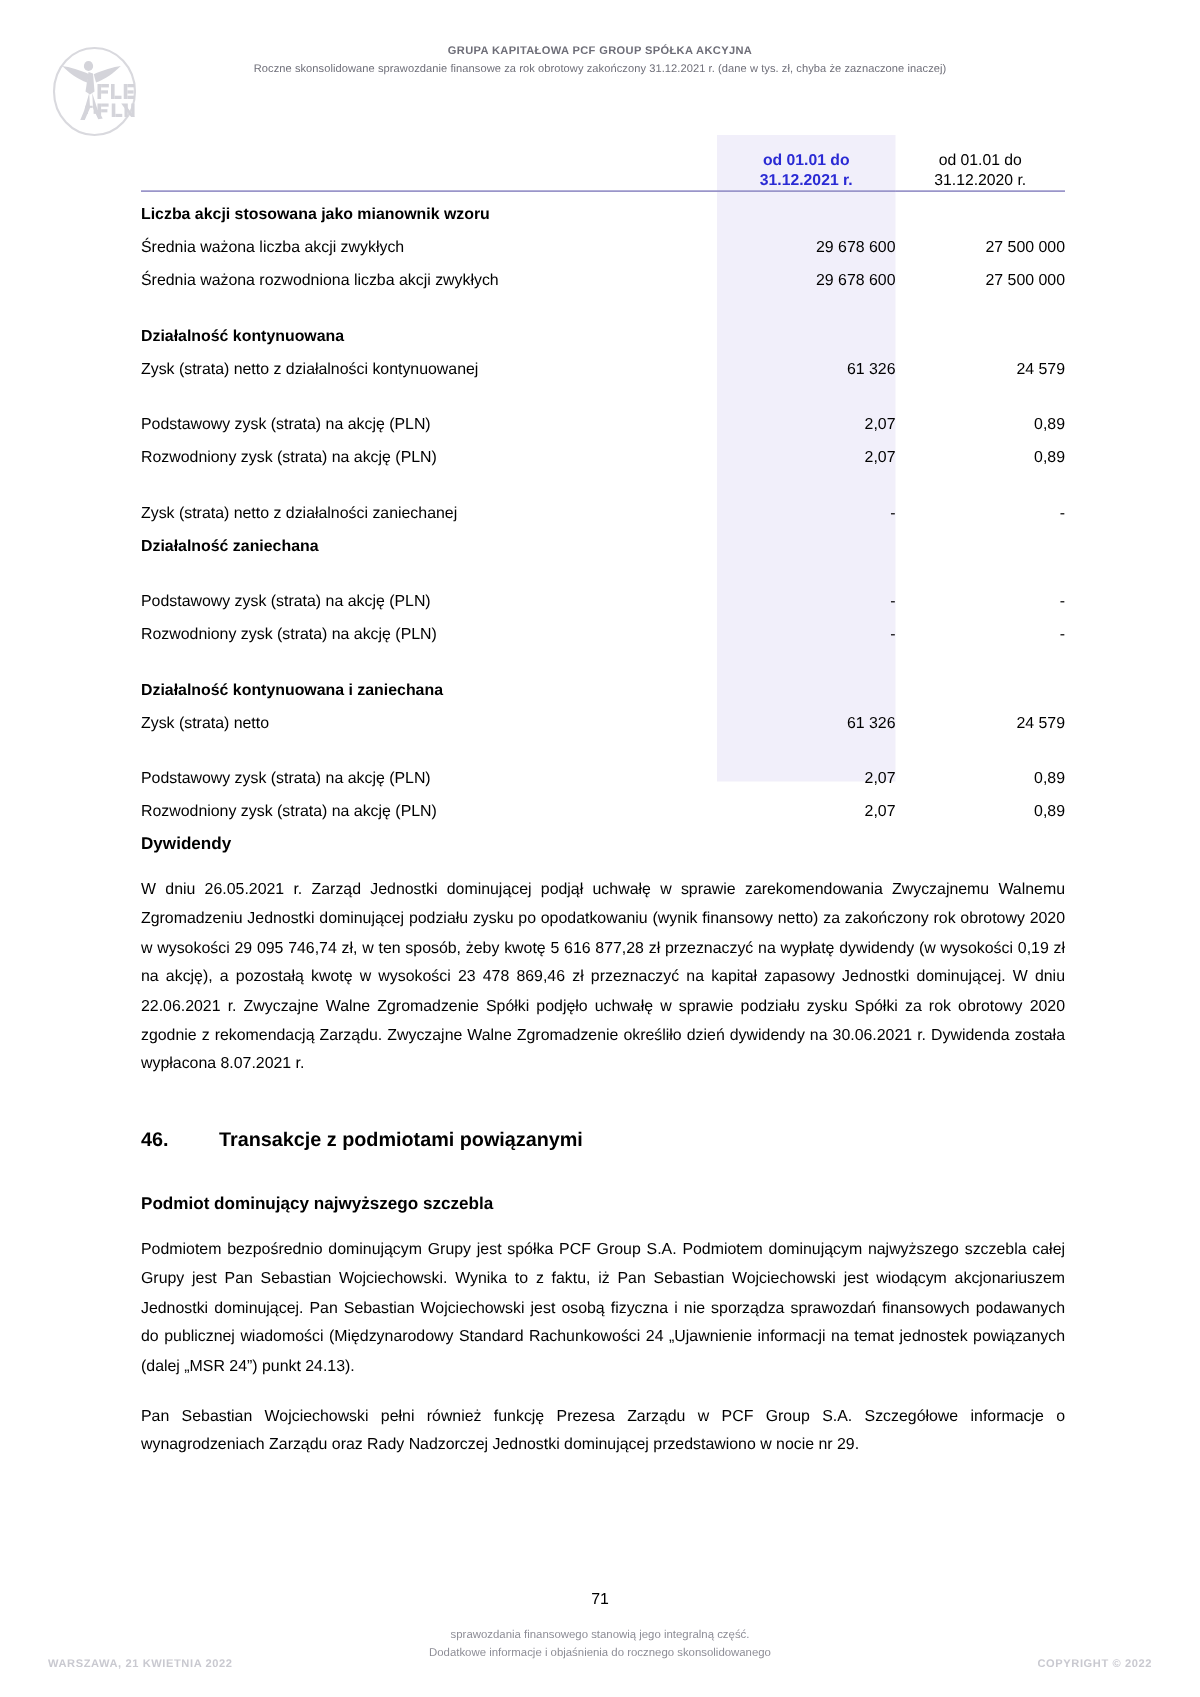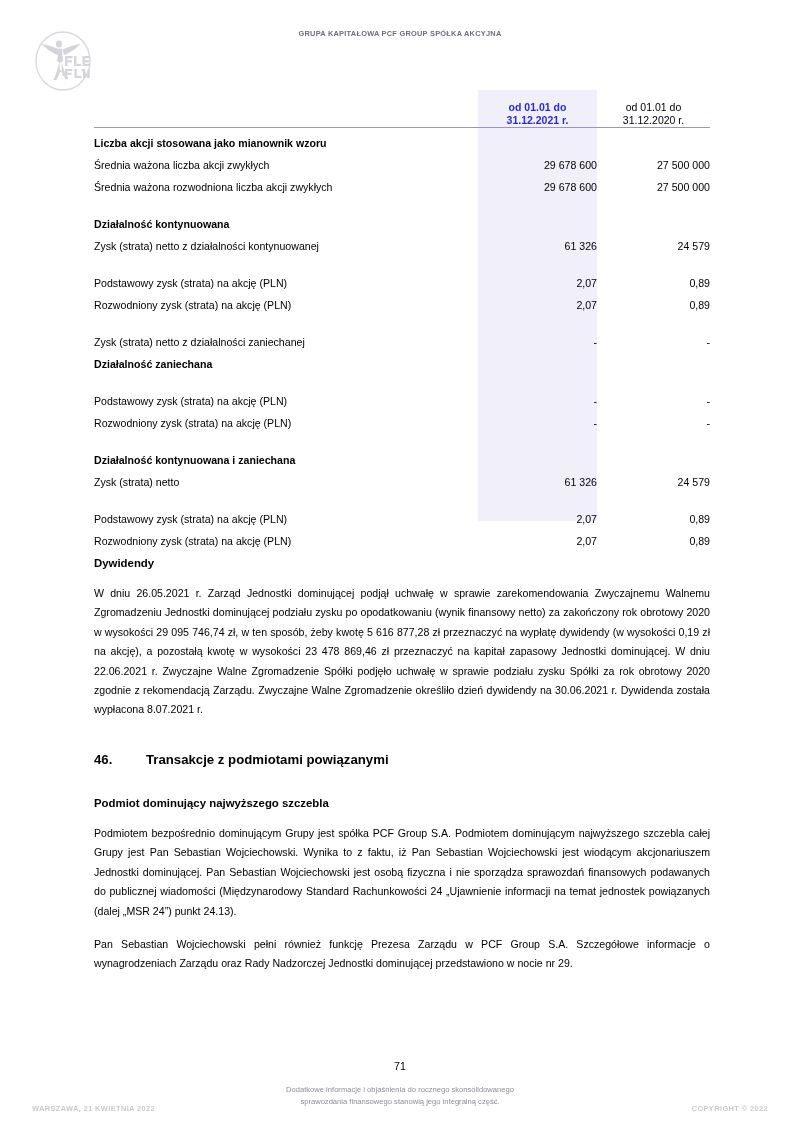--- a/index.html
+++ b/index.html
@@ -261,20 +261,21 @@
         <g fill="#d4d4da">
           <rect x="25" y="40.5" width="1.6" height="5.4"></rect>
           <rect x="26.6" y="40.5" width="3.2" height="1.4"></rect>
           <rect x="30.4" y="40.5" width="1.6" height="5.4"></rect>
           <rect x="32" y="44.5" width="2.8" height="1.4"></rect>
         </g>
       </svg>
     </div>
     <div class="header-text">
       <div class="header-title">GRUPA KAPITAŁOWA PCF GROUP SPÓŁKA AKCYJNA</div>
+      <div class="header-sub">Roczne skonsolidowane sprawozdanie finansowe za rok obrotowy zakończony 31.12.2021 r. (dane w tys. zł, chyba że zaznaczone inaczej)</div>
     </div>
   </div>
 
   <div class="table-wrap">
     <div class="highlight-band"></div>
     <table class="fin">
       <colgroup>
         <col class="c-label">
           <col class="c-cur">
           <col class="c-prev">
@@ -436,19 +437,19 @@
     <div class="block-podmiot">
       <h3 class="sub-head">Podmiot dominujący najwyższego szczebla</h3>
       <p class="para">Podmiotem bezpośrednio dominującym Grupy jest spółka PCF Group S.A. Podmiotem dominującym najwyższego szczebla całej Grupy jest Pan Sebastian Wojciechowski. Wynika to z faktu, iż Pan Sebastian Wojciechowski jest wiodącym akcjonariuszem Jednostki dominującej. Pan Sebastian Wojciechowski jest osobą fizyczna i nie sporządza sprawozdań finansowych podawanych do publicznej wiadomości (Międzynarodowy Standard Rachunkowości 24 „Ujawnienie informacji na temat jednostek powiązanych (dalej „MSR 24”) punkt 24.13).</p>
       <p class="para">Pan Sebastian Wojciechowski pełni również funkcję Prezesa Zarządu w PCF Group S.A. Szczegółowe informacje o wynagrodzeniach Zarządu oraz Rady Nadzorczej Jednostki dominującej przedstawiono w nocie nr 29.</p>
     </div>
 
   </div>
 
   <div class="page-number">71</div>
   <div class="footer-center">
+    <div>sprawozdania finansowego stanowią jego integralną część.</div>
     <div>Dodatkowe informacje i objaśnienia do rocznego skonsolidowanego</div>
-    <div>sprawozdania finansowego stanowią jego integralną część.</div>
   </div>
   <div class="footer-left">WARSZAWA, 21 KWIETNIA 2022</div>
   <div class="footer-right">COPYRIGHT © 2022</div>
 
 </div>
 
 </body></html>

